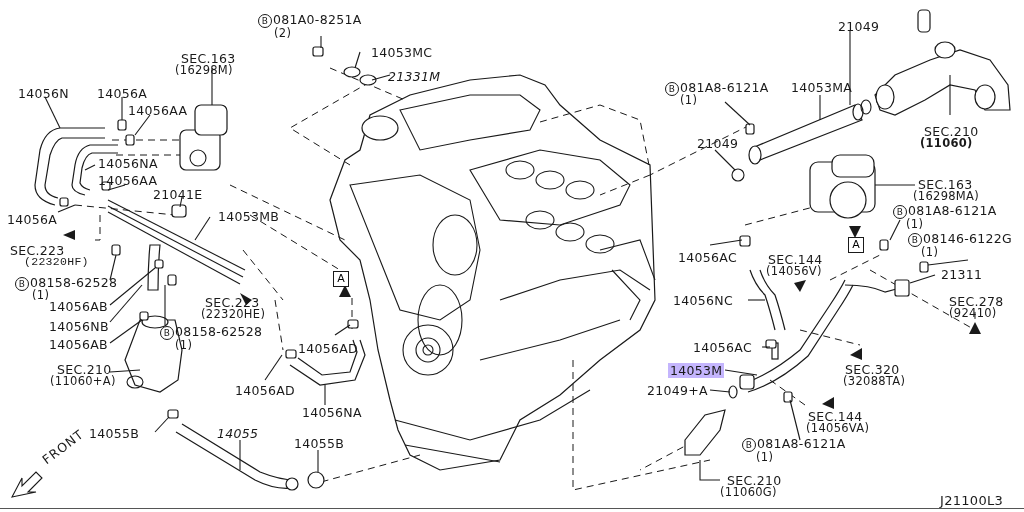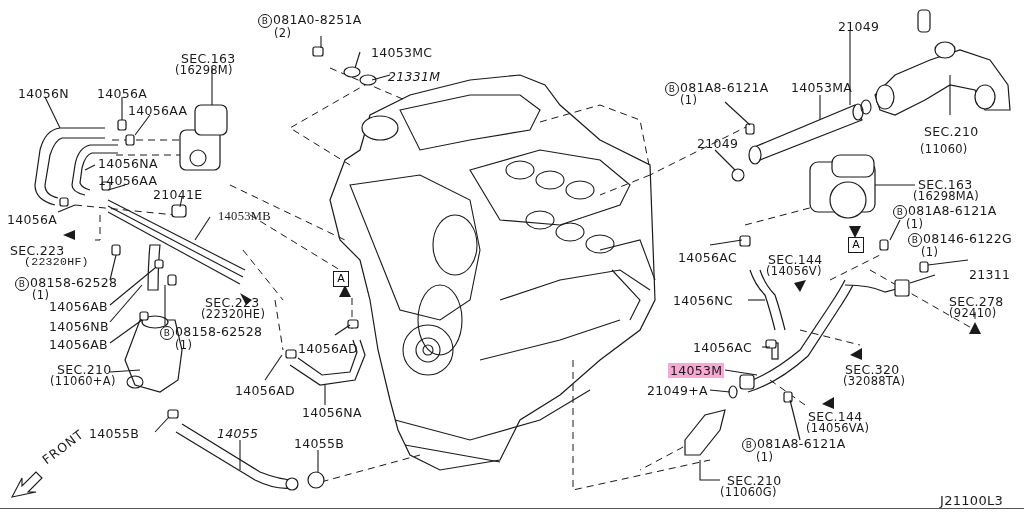--- a/index.html
+++ b/index.html
@@ -229,21 +229,21 @@
 <div class="lbl" style="left:388px;top:70px;font-style:italic;">21331M</div>
 
 <div class="lbl" style="left:181px;top:52px;">SEC.163</div>
 <div class="sub" style="left:175px;top:64px;">(16298M)</div>
 <div class="lbl" style="left:18px;top:87px;">14056N</div>
 <div class="lbl" style="left:97px;top:87px;">14056A</div>
 <div class="lbl" style="left:128px;top:104px;">14056AA</div>
 <div class="lbl" style="left:98px;top:157px;">14056NA</div>
 <div class="lbl" style="left:98px;top:174px;">14056AA</div>
 <div class="lbl" style="left:153px;top:188px;">21041E</div>
-<div class="lbl" style="left:218px;top:210px;font-family:Liberation Serif, serif;">14053MB</div>
+<div class="lbl" style="left:218px;top:210px;">14053MB</div>
 <div class="lbl" style="left:7px;top:213px;">14056A</div>
 
 <div class="lbl" style="left:10px;top:244px;">SEC.223</div>
 <div class="sub" style="left:24px;top:256px;font-family:Liberation Mono, monospace;">(22320HF)</div>
 <div class="lbl" style="left:15px;top:276px;"><span class="bolt-b">B</span><span>08158-62528</span></div>
 <div class="sub" style="left:32px;top:289px;">(1)</div>
 <div class="lbl" style="left:49px;top:300px;">14056AB</div>
 <div class="lbl" style="left:49px;top:320px;">14056NB</div>
 <div class="lbl" style="left:49px;top:338px;">14056AB</div>
 <div class="lbl" style="left:160px;top:325px;"><span class="bolt-b">B</span><span>08158-62528</span></div>
@@ -262,39 +262,39 @@
 
 <div class="boxA" style="left:333px;top:271px;">A</div>
 <div class="boxA" style="left:848px;top:237px;">A</div>
 
 <div class="lbl" style="left:838px;top:20px;">21049</div>
 <div class="lbl" style="left:665px;top:81px;"><span class="bolt-b">B</span><span>081A8-6121A</span></div>
 <div class="sub" style="left:680px;top:94px;">(1)</div>
 <div class="lbl" style="left:791px;top:81px;">14053MA</div>
 <div class="lbl" style="left:697px;top:137px;">21049</div>
 <div class="lbl" style="left:924px;top:125px;">SEC.210</div>
-<div class="sub" style="left:920px;top:143px;">(11060)</div>
+<div class="sub" style="left:920px;top:137px;font-weight:bold;">(11060)</div>
 <div class="lbl" style="left:918px;top:178px;">SEC.163</div>
 <div class="sub" style="left:913px;top:190px;">(16298MA)</div>
 <div class="lbl" style="left:893px;top:204px;"><span class="bolt-b">B</span><span>081A8-6121A</span></div>
 <div class="sub" style="left:906px;top:218px;">(1)</div>
 <div class="lbl" style="left:908px;top:232px;"><span class="bolt-b">B</span><span>08146-6122G</span></div>
 <div class="sub" style="left:921px;top:246px;">(1)</div>
 
 <div class="lbl" style="left:678px;top:251px;">14056AC</div>
 <div class="lbl" style="left:768px;top:253px;">SEC.144</div>
 <div class="sub" style="left:766px;top:265px;">(14056V)</div>
-<div class="lbl" style="left:941px;top:268px;margin-left:28px;">21311</div>
+<div class="lbl" style="left:941px;top:268px;">21311</div>
 <div class="lbl" style="left:949px;top:295px;">SEC.278</div>
 <div class="sub" style="left:949px;top:307px;">(92410)</div>
 <div class="lbl" style="left:673px;top:294px;">14056NC</div>
 <div class="lbl" style="left:693px;top:341px;">14056AC</div>
 <div class="lbl" style="left:845px;top:363px;">SEC.320</div>
 <div class="sub" style="left:843px;top:375px;">(32088TA)</div>
-<div class="lbl" style="left:668px;top:364px;"><span class="hl" style="background: #f9a8d4;">14053M</span></div>
+<div class="lbl" style="left:668px;top:364px;"><span class="hl" style="background: #c4b5fd;">14053M</span></div>
 <div class="lbl" style="left:647px;top:384px;">21049+A</div>
 <div class="lbl" style="left:808px;top:410px;">SEC.144</div>
 <div class="sub" style="left:806px;top:422px;">(14056VA)</div>
 <div class="lbl" style="left:742px;top:437px;"><span class="bolt-b">B</span><span>081A8-6121A</span></div>
 <div class="sub" style="left:756px;top:451px;">(1)</div>
 <div class="lbl" style="left:727px;top:474px;">SEC.210</div>
 <div class="sub" style="left:720px;top:486px;">(11060G)</div>
 
 <div class="lbl front">FRONT</div>
 <div class="lbl" style="left:940px;top:494px;font-size:13px;">J21100L3</div>

